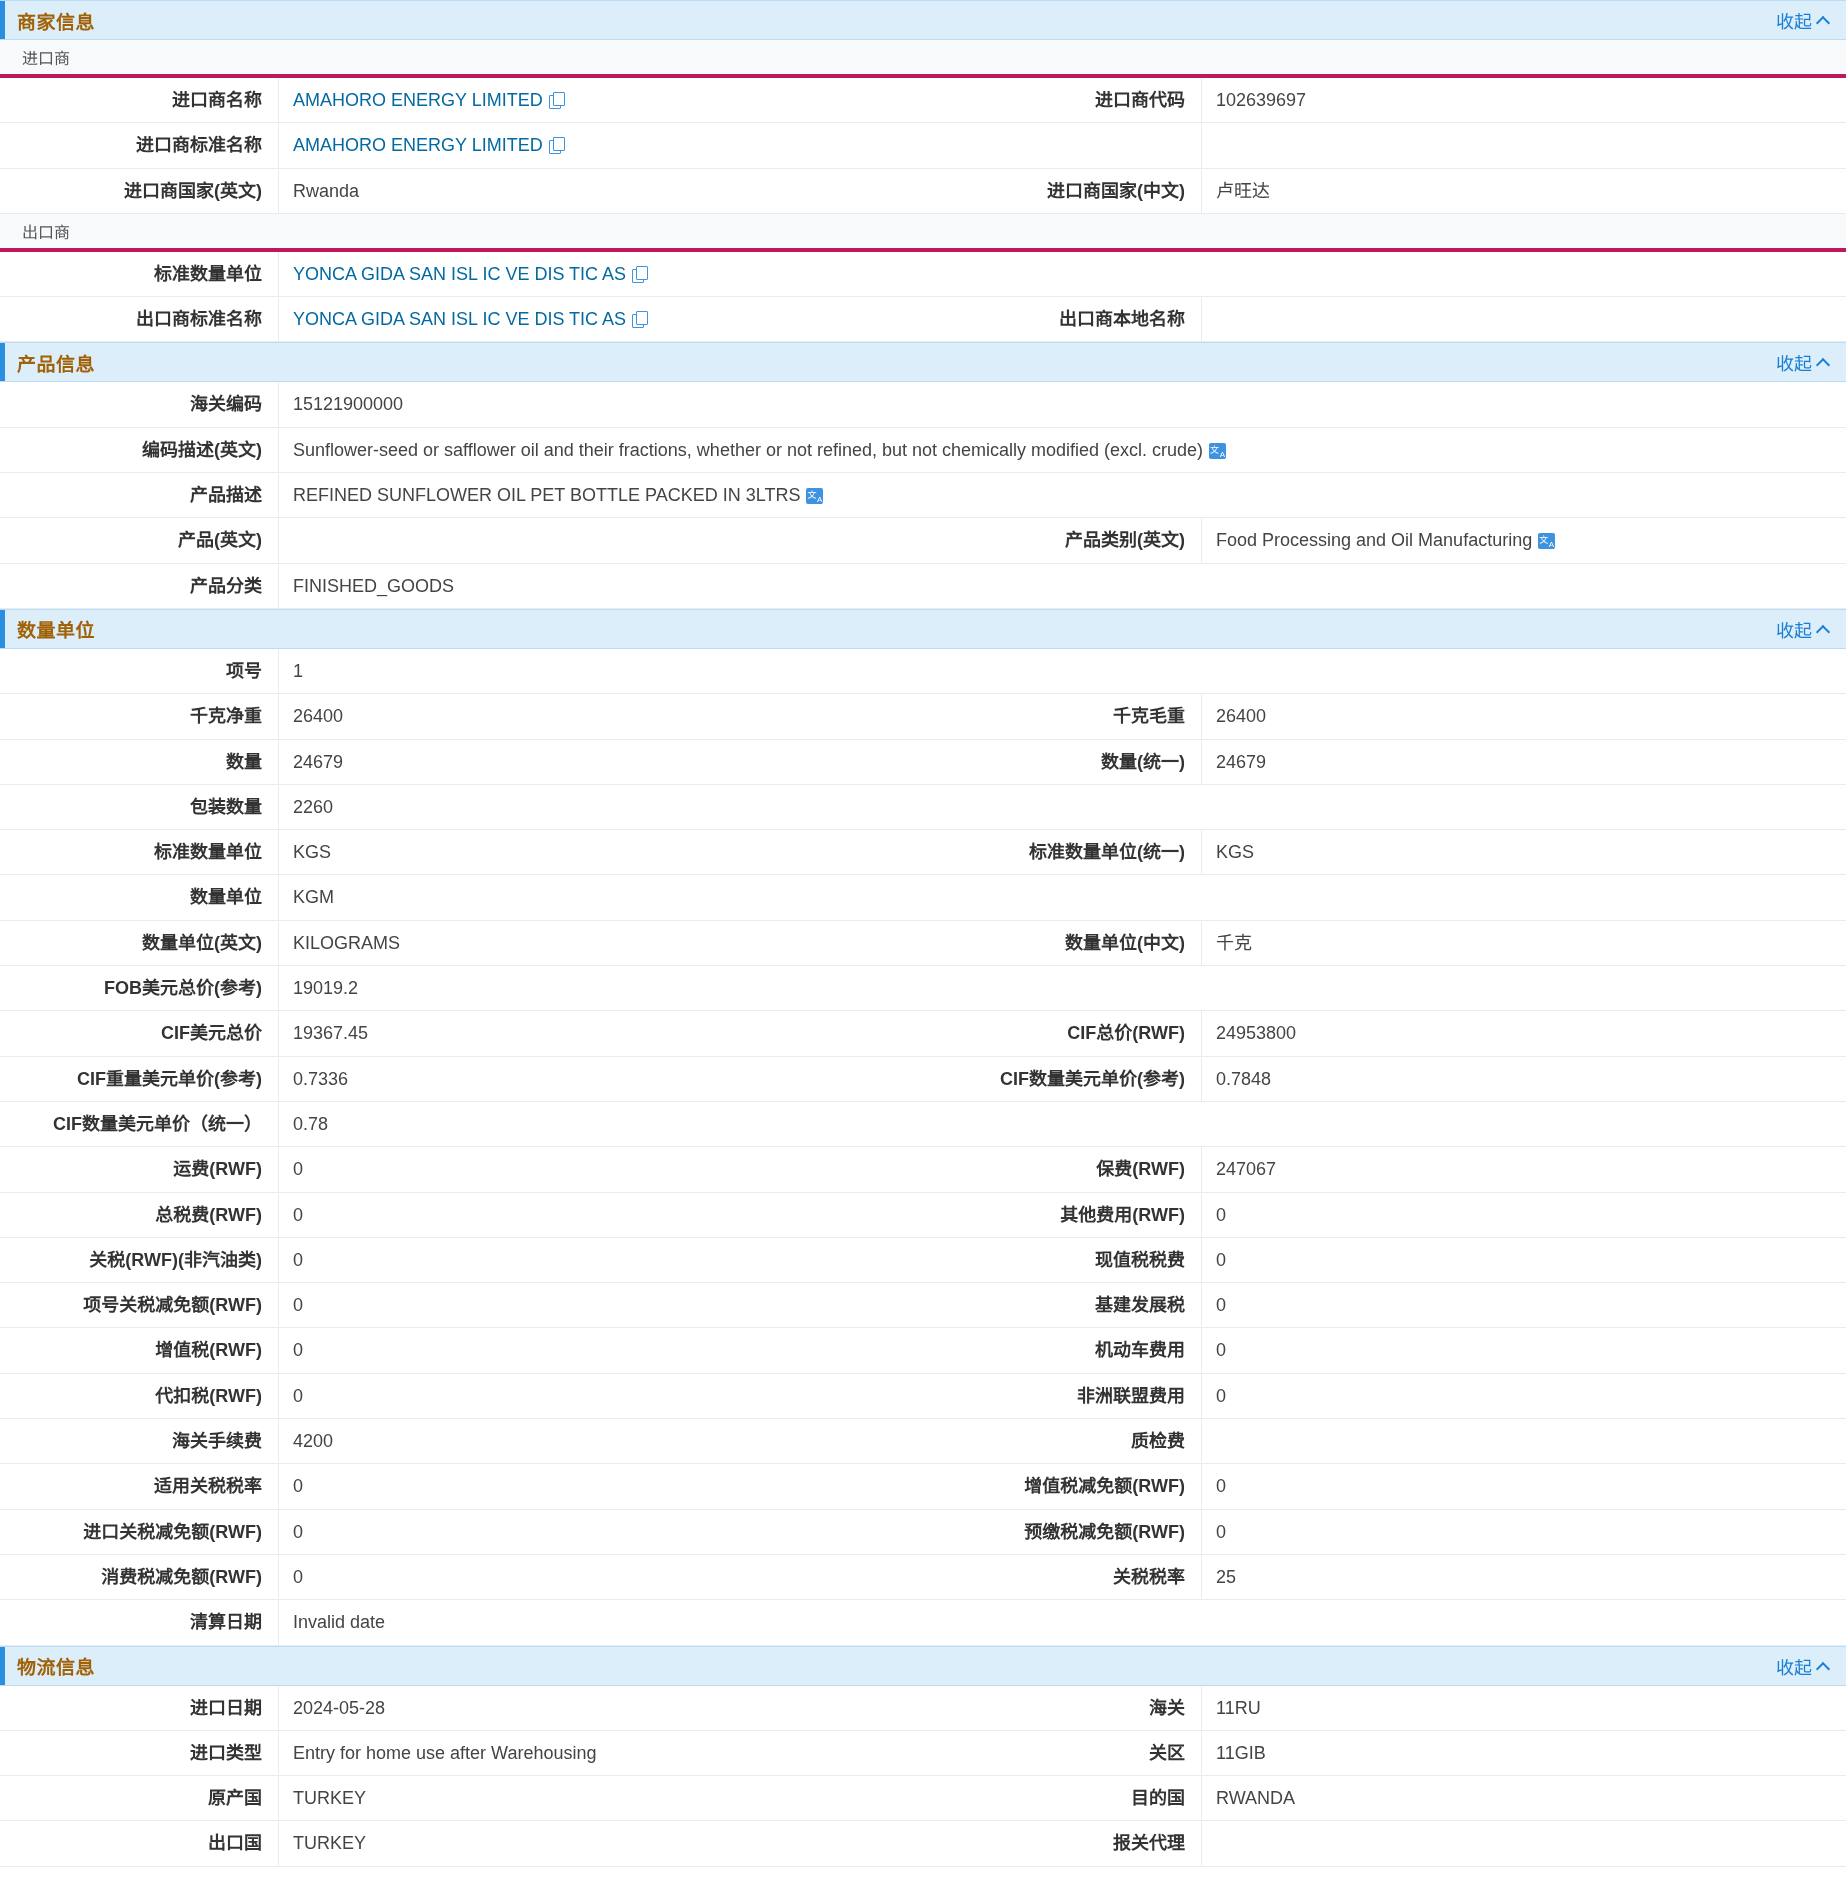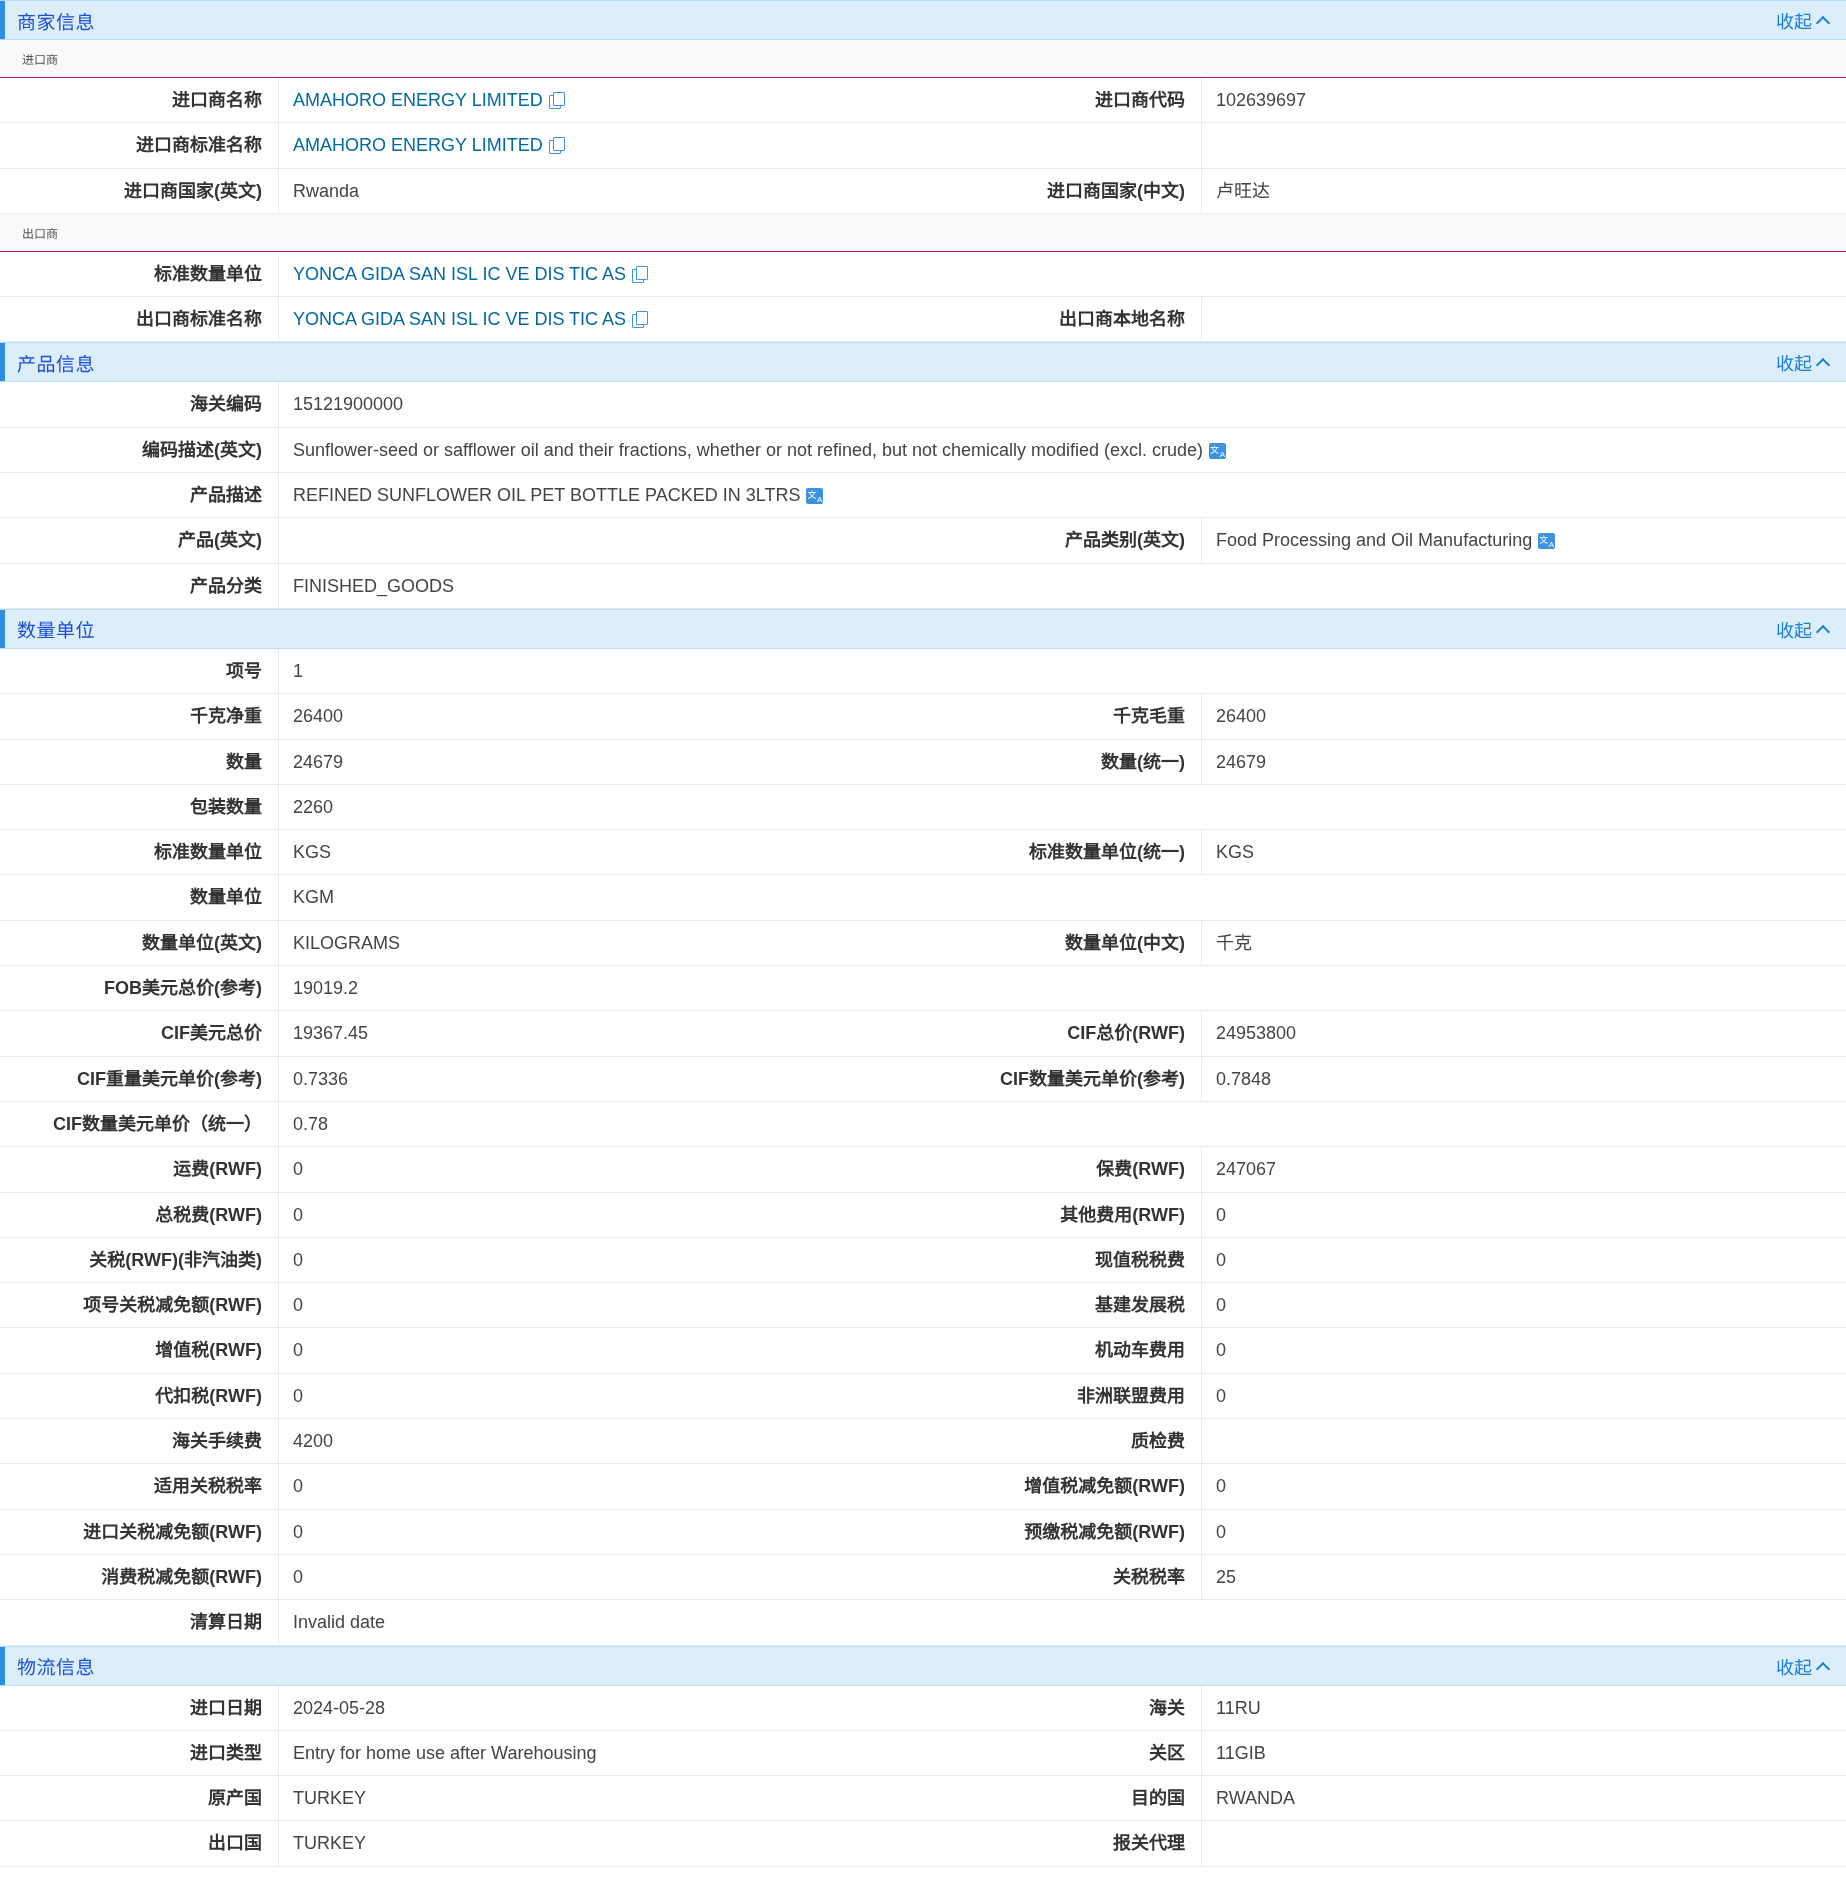--- a/index.html
+++ b/index.html
@@ -31,22 +31,22 @@
     display: flex;
     align-items: center;
     height: 100%;
   }
   .section-bar .accent {
     width: 5px;
     height: 100%;
     background: #2a8fe0;
   }
   .section-bar .title {
-    color: #1d4ed8;
-    font-weight: normal;
+    color: #a16207;
+    font-weight: bold;
     font-size: 19px;
     padding-left: 12px;
     letter-spacing: 0.5px;
   }
   .collapse-btn {
     color: #1a7fd4;
     font-size: 18px;
     cursor: pointer;
     white-space: nowrap;
     display: flex;
@@ -64,23 +64,23 @@
     position: relative;
     top: 3px;
   }
   
   .group-row {
     height: 38px;
     display: flex;
     align-items: center;
     padding-left: 22px;
     background: #f7f9fb;
-    border-bottom: 1px solid #be185d;
+    border-bottom: 4px solid #be185d;
     color: #555;
-    font-size: 12px;
+    font-size: 16px;
   }
   
   .row {
     display: flex;
     border-bottom: 1px solid #e8ecf0;
     min-height: 42px;
   }
   .cellpair {
     display: flex;
     flex: 1 1 50%;

